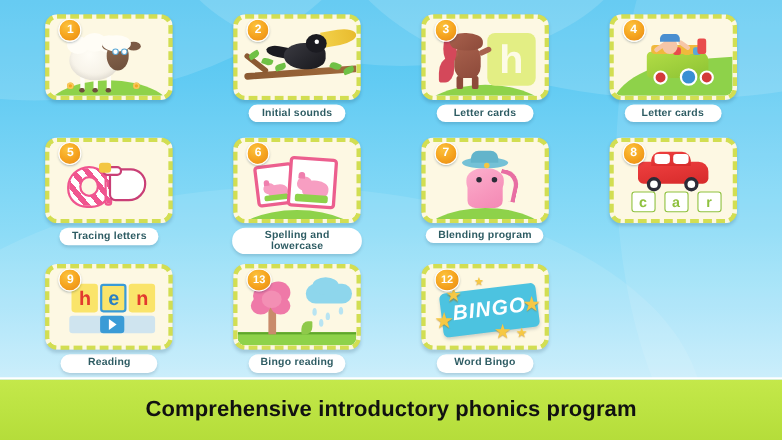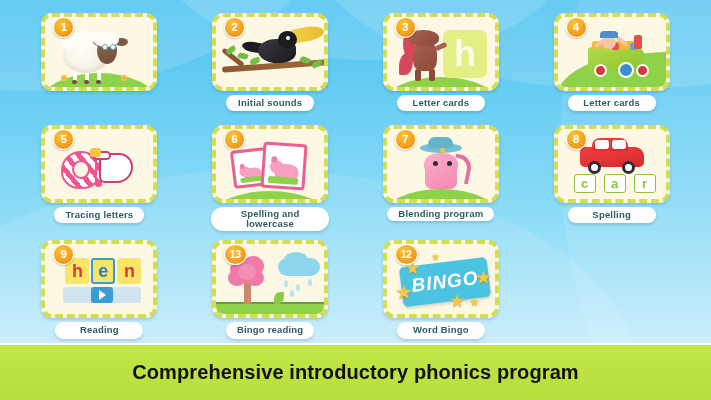--- a/index.html
+++ b/index.html
@@ -409,21 +409,20 @@
           <div class="car-win" style="left:37px;width:14px;"></div>
           <div class="car-win" style="left:54px;width:14px;"></div>
           <div class="wheel" style="left:30px;top:32px;width:13px;height:13px;background:#fff;border:3px solid #2c2c38;"></div>
           <div class="wheel" style="left:64px;top:32px;width:13px;height:13px;background:#fff;border:3px solid #2c2c38;"></div>
           <div class="tile" style="left:16px;">c</div>
           <div class="tile" style="left:46px;">a</div>
           <div class="tile" style="left:76px;">r</div>
         </div>
         <div class="badge">8</div>
       </div>
-      <div class="label">Spelling</div>
     </div>
 
     <div class="cell">
       <div class="card">
         <div class="card-inner">
           <div class="ltile" style="left:20px;">h</div>
           <div class="ltile sel" style="left:46px;">e</div>
           <div class="ltile" style="left:72px;">n</div>
           <div class="bar"></div>
           <div class="playb">

